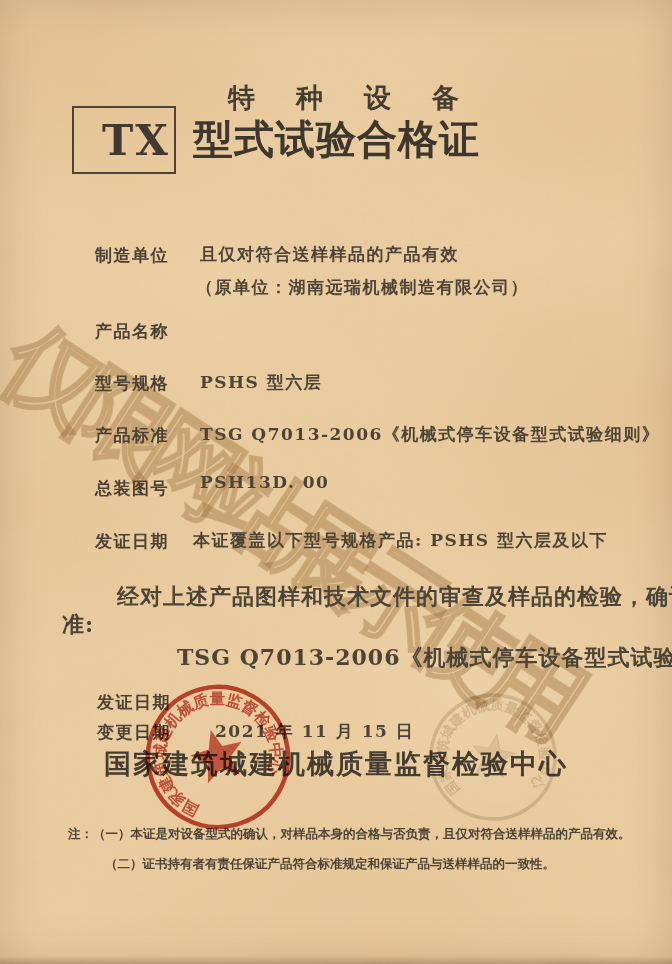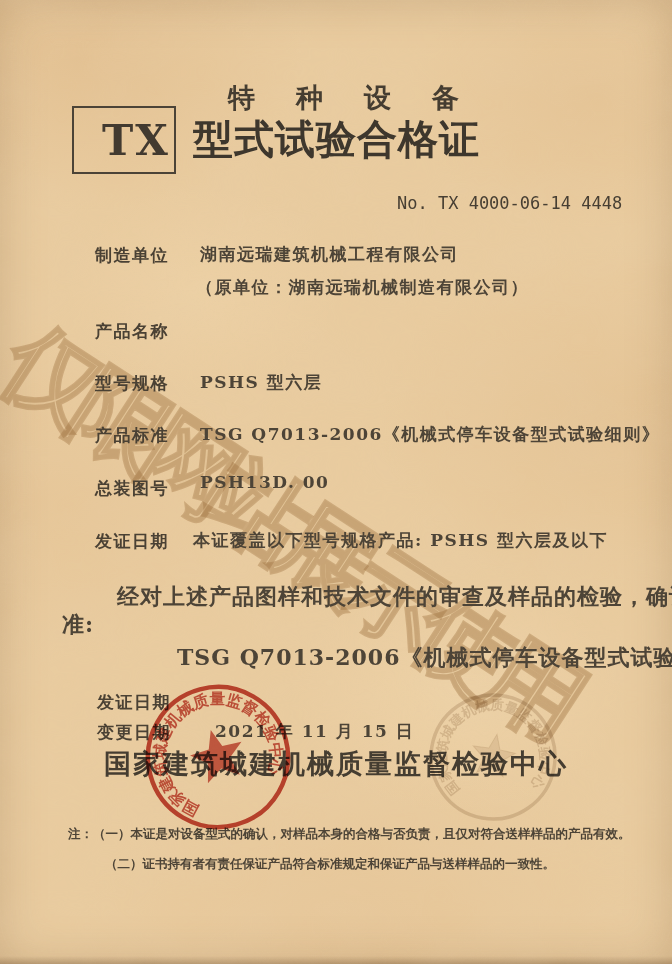--- a/index.html
+++ b/index.html
@@ -81,24 +81,23 @@
 
   <div class="watermark">仅限网站展示使用</div>
 
   <div class="content">
 
     <div class="abs tx-box">
       <span>TX</span>
     </div>
     <div class="abs supertitle">特种设备</div>
     <div class="abs page-title">型式试验合格证</div>
-    <div class="abs cert-no">No. TX 4000-06-14 4448</div>
 
     <div class="abs flabel" style="left:95px;top:244px">制造单位</div>
-    <div class="abs fvalue" style="left:200px;top:243px">湖南远瑞建筑机械工程有限公司</div>
+    <div class="abs fvalue" style="left:200px;top:243px">且仅对符合送样样品的产品有效</div>
     <div class="abs fvalue" style="left:196px;top:276px">（原单位：湖南远瑞机械制造有限公司）</div>
 
     <div class="abs flabel" style="left:95px;top:320px">产品名称</div>
 
     <div class="abs flabel" style="left:95px;top:372px">型号规格</div>
     <div class="abs fvalue" style="left:200px;top:371px">PSHS 型六层</div>
 
     <div class="abs flabel" style="left:95px;top:424px">产品标准</div>
     <div class="abs fvalue" style="left:200px;top:423px">TSG Q7013-2006《机械式停车设备型式试验细则》</div>
 

